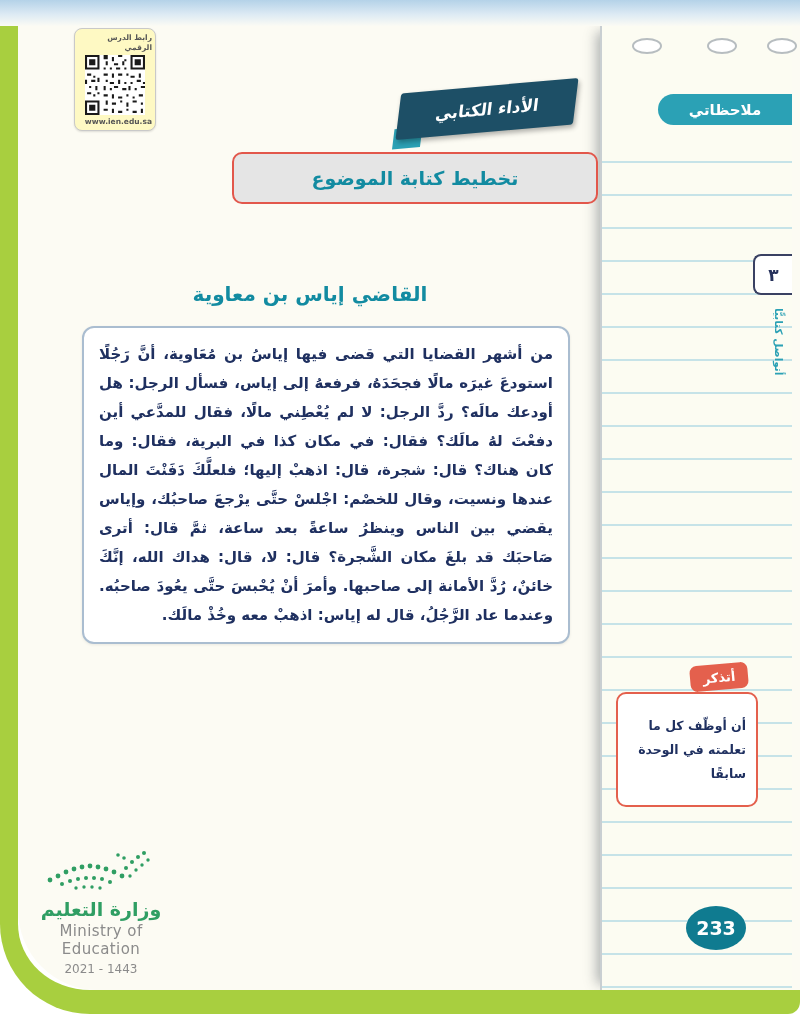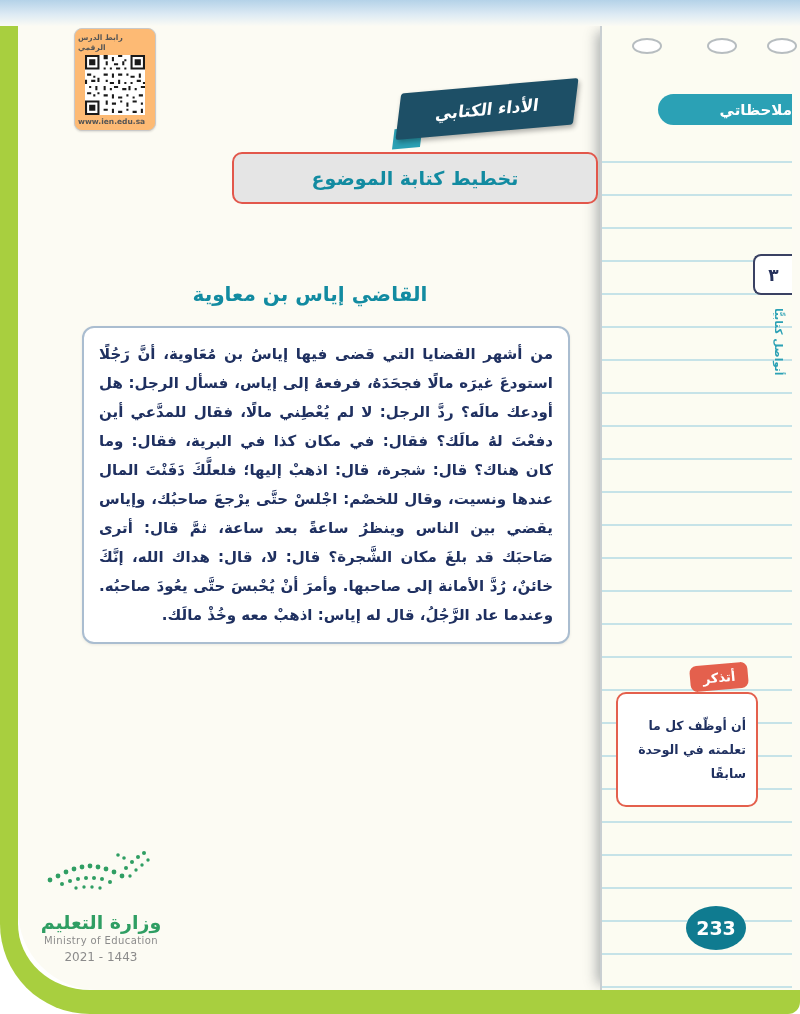--- a/index.html
+++ b/index.html
@@ -15,35 +15,35 @@
   .top-band{position:absolute;left:0;top:0;width:100%;height:26px;z-index:6;
             background:linear-gradient(to bottom,#b4d2e8,#ddeaf4 55%,#fbfbf4);}
   
   .notebook{position:absolute;left:600px;top:26px;width:190px;bottom:24px;background:#fcfcf2;
             border-left:2px solid #c9cfd2;box-shadow:-9px 0 12px -6px rgba(50,60,70,.4);z-index:2;}
   .nb-lines{position:absolute;left:0;right:0;top:104px;bottom:2px;
             background:repeating-linear-gradient(to bottom,transparent 0 31px,#c6e3e8 31px 33px);}
   .hole{position:absolute;top:12px;width:26px;height:12px;background:#fff;border:2px solid #b7bdc0;border-radius:50%;}
   .notes-tab{position:absolute;right:0;top:68px;width:134px;height:31px;background:#2ba1b5;
              border-radius:17px 0 0 17px;color:#fff;font-weight:bold;font-size:15px;
-             display:flex;align-items:center;justify-content:flex-end;}
+             display:flex;align-items:center;justify-content:center;}
   .unit-box{position:absolute;right:0;top:228px;width:37px;height:37px;background:#fff;
             border:2px solid #3a4163;border-right:none;border-radius:8px 0 0 8px;
             display:flex;align-items:center;justify-content:center;color:#25305a;font-weight:bold;font-size:17px;}
   .vertical-label{position:absolute;right:7px;top:282px;writing-mode:vertical-rl;color:#2ba1b5;
                   font-size:10.5px;font-weight:bold;letter-spacing:1px;}
   .reminder-tab{position:absolute;left:88px;top:638px;width:58px;height:26px;background:#e4604d;
                 border-radius:7px;color:#fff;font-size:13px;font-weight:bold;transform:rotate(-5deg);
                 display:flex;align-items:center;justify-content:center;z-index:2;}
   .reminder-bubble{position:absolute;left:14px;top:666px;width:142px;min-height:94px;background:#fff;
                    border:2px solid #e4604d;border-radius:10px;padding:20px 10px;box-sizing:border-box;
                    color:#1f3060;font-size:12.5px;font-weight:bold;text-align:right;direction:rtl;line-height:1.9;}
   
-  .qr-card{position:absolute;left:74px;top:28px;width:82px;background:#fdba74;border:1.5px solid #c9c9c9;
-           border-radius:8px;padding:4px 3px;box-sizing:border-box;text-align:left;z-index:3;
+  .qr-card{position:absolute;left:74px;top:28px;width:82px;background:#fef9c3;border:1.5px solid #c9c9c9;
+           border-radius:8px;padding:4px 3px;box-sizing:border-box;text-align:right;z-index:3;
            box-shadow:0 1px 2px rgba(0,0,0,.12);}
   .qr-title,.qr-url{font-size:7.5px;color:#555;font-weight:bold;line-height:1.3;}
   .qr-img{margin:2px auto;display:block;}
   
   .banner{position:absolute;left:398px;top:86px;width:178px;height:46px;z-index:3;transform:rotate(-5deg);}
   .banner-fold{position:absolute;left:-7px;bottom:-9px;width:28px;height:20px;background:#2ba1b5;
                transform:skewX(-12deg);}
   .banner-main{position:absolute;inset:0;background:#1d4f66;transform:skewX(-12deg);border-radius:3px;
                box-shadow:2px 3px 5px rgba(0,0,0,.3);display:flex;align-items:center;justify-content:center;
                color:#fff;font-size:16.5px;font-weight:bold;}
@@ -57,22 +57,22 @@
   .instruction .bullet-icon{vertical-align:-2px;margin-left:6px;}
   
   .story-title{position:absolute;left:150px;top:282px;width:320px;text-align:center;color:#128ba1;
                font-size:20px;font-weight:bold;z-index:3;}
   .story-box{position:absolute;left:82px;top:326px;width:488px;border:2px solid #aabdd0;border-radius:12px;
              background:#fff;padding:12px 15px;box-sizing:border-box;z-index:3;box-shadow:0 1px 3px rgba(0,0,0,.08);}
   .story-text{direction:rtl;text-align:justify;text-align-last:right;color:#1f3060;font-size:15px;
               font-weight:bold;line-height:29px;}
   
   .ministry{position:absolute;left:26px;top:846px;width:150px;text-align:center;z-index:3;}
-  .ministry-ar{color:#2f9e63;font-size:19px;font-weight:bold;margin-top:15px;direction:rtl;}
-  .ministry-en{color:#8b8b8b;font-size:10px;letter-spacing:.4px;margin-top:2px;}
+  .ministry-ar{color:#2f9e63;font-size:19px;font-weight:bold;margin-top:2px;direction:rtl;}
+  .ministry-en{color:#8b8b8b;font-size:15px;letter-spacing:.4px;margin-top:2px;}
   .ministry-years{color:#8b8b8b;font-size:12px;margin-top:4px;}
   
   .page-oval{position:absolute;left:686px;top:906px;width:60px;height:44px;background:#0f7b90;border-radius:50%;
              display:flex;align-items:center;justify-content:center;color:#fff;font-size:19px;font-weight:bold;z-index:7;}
 </style>
 </head>
 <body>
 
 <div class="page">
 

